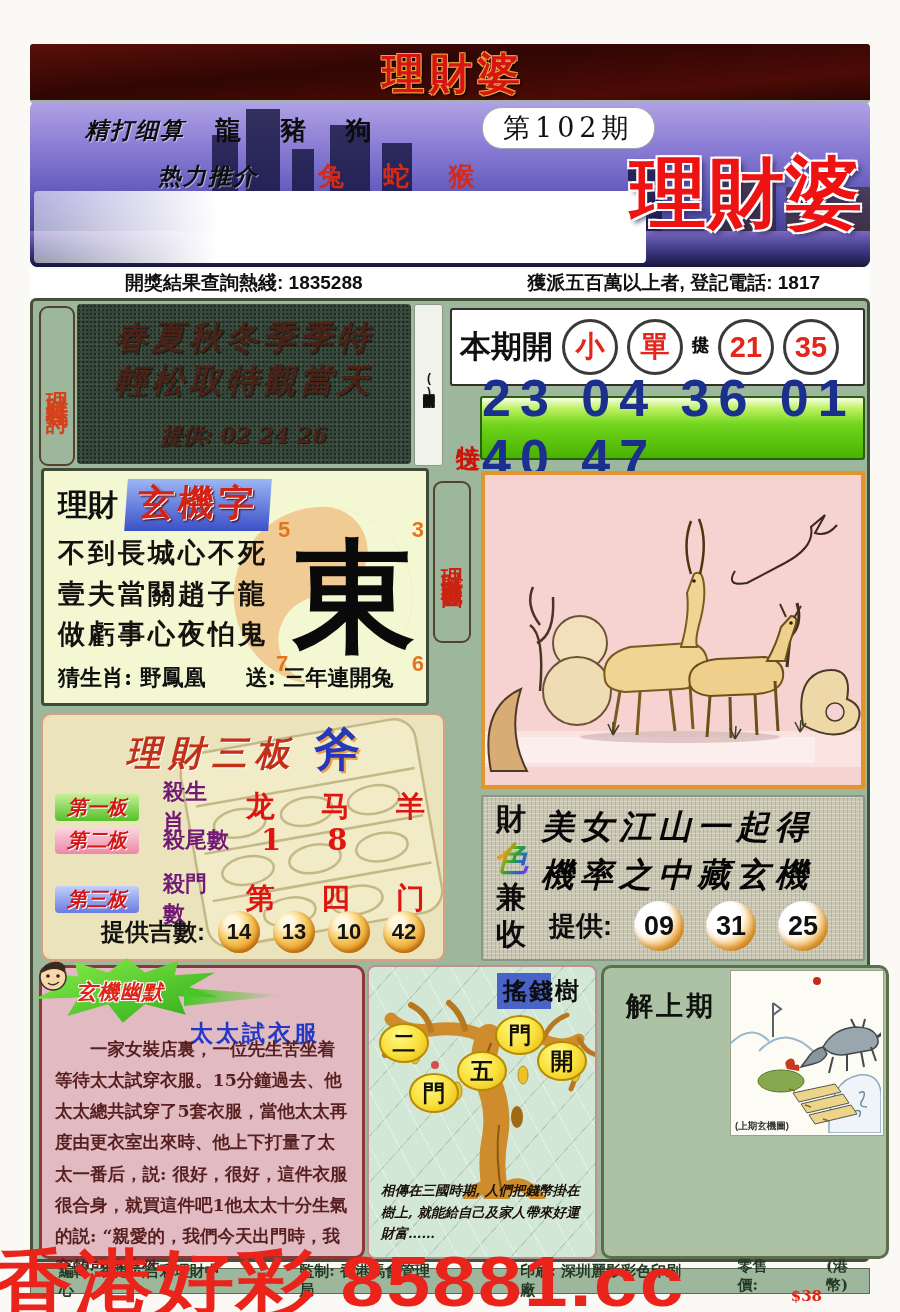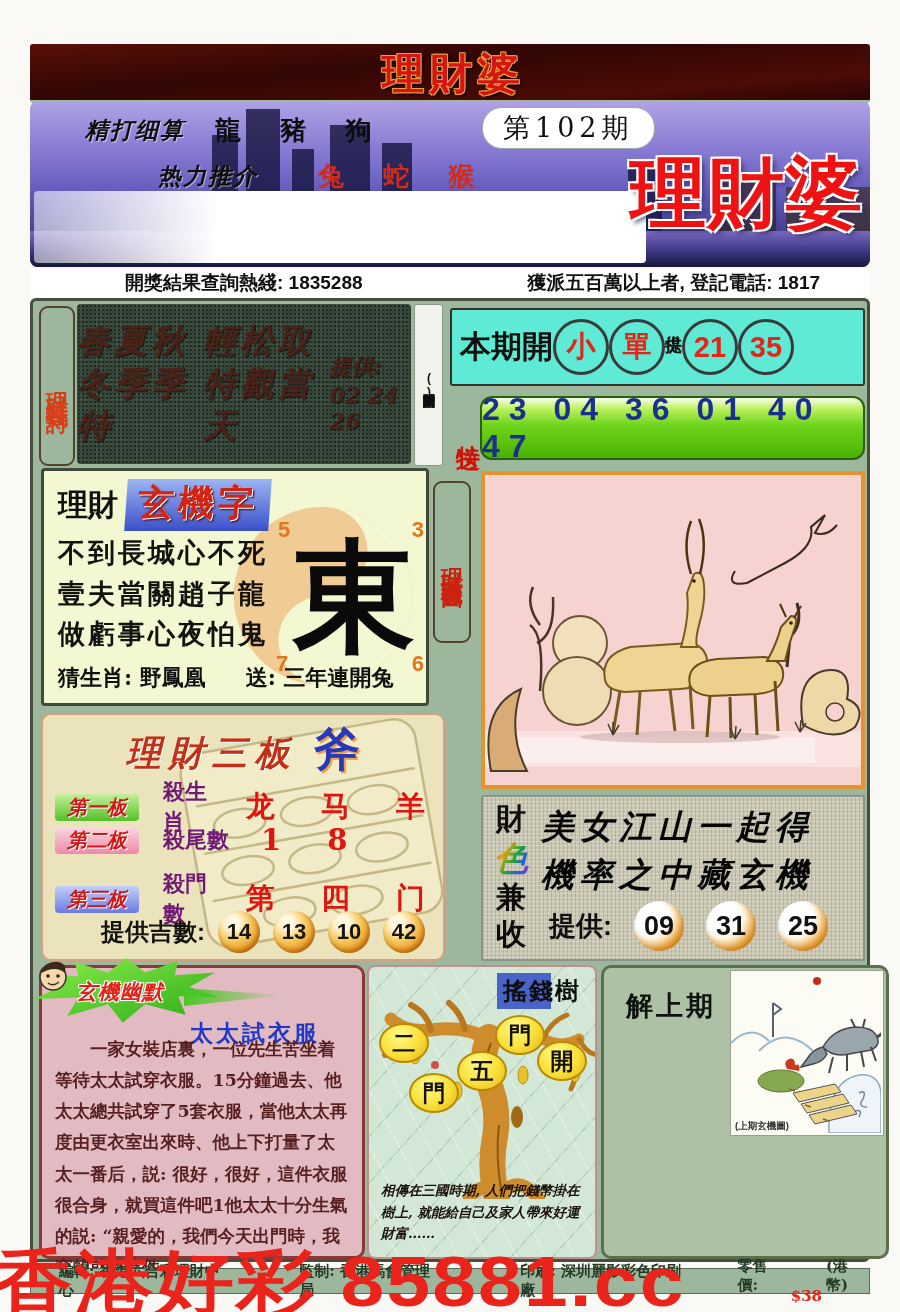--- a/index.html
+++ b/index.html
@@ -50,44 +50,44 @@
 
   .v-label{writing-mode:vertical-rl;text-orientation:upright;display:flex;align-items:center;justify-content:center;
     font-weight:bold;color:#d4421c;border:2px solid #54422e;border-radius:9px;letter-spacing:5px;}
   .tema-label{position:absolute;left:6px;top:5px;width:32px;height:156px;font-size:22px;}
   .mystimg-label{position:absolute;left:400px;top:180px;width:34px;height:158px;font-size:22px;color:#cc2211;}
 
   .scratch-box{position:absolute;left:44px;top:3px;width:334px;height:160px;border-radius:4px;
     background-color:#35453b;
     background-image:radial-gradient(#1f2d1e 1px,transparent 1.3px),radial-gradient(#55685090 1px,transparent 1.3px);
     background-size:4px 4px,5px 5px;background-position:0 0,2px 3px;
-    display:flex;flex-direction:row;align-items:center;justify-content:center;
+    display:flex;flex-direction:column;align-items:center;justify-content:center;
     font-family:"DejaVu Serif","Liberation Serif",serif;font-weight:bold;color:#4b2218;}
   .sp-line{font-size:33px;letter-spacing:4px;line-height:1.3;font-style:italic;text-shadow:1px 1px 1px rgba(0,0,0,.6);}
   .sp-tip{font-size:22px;margin-top:18px;font-style:italic;text-shadow:1px 1px 1px rgba(0,0,0,.6);}
   .scratch-note{position:absolute;left:381px;top:3px;width:27px;height:160px;background:#f2f2ec;
     border:1px solid #8a9a88;border-radius:3px;writing-mode:vertical-rl;text-orientation:upright;
     display:flex;align-items:center;justify-content:center;font-size:12px;color:#101010;font-weight:bold;}
 
-  .benqi-box{position:absolute;left:417px;top:7px;width:415px;height:78px;background:#5eead4;
-    border:2px solid #35302a;border-radius:3px;display:flex;align-items:center;
+  .benqi-box{position:absolute;left:417px;top:7px;width:415px;height:78px;background:#ffffff;
+    border:2px solid #35302a;border-radius:3px;display:flex;align-items:center;gap:9px;
     padding:0 8px;box-sizing:border-box;}
   .benqi-label{font-size:31px;font-weight:bold;color:#101010;font-family:"DejaVu Serif","Liberation Serif",serif;}
   .circle{width:50px;height:50px;border:3px solid #3a3a3a;border-radius:50%;flex:none;
     display:flex;align-items:center;justify-content:center;color:#e3251a;font-weight:bold;font-size:29px;}
   .tip-stack{writing-mode:vertical-rl;text-orientation:upright;font-size:17px;font-weight:bold;color:#101010;
     height:48px;line-height:1;}
 
   .tesong{position:absolute;left:417px;top:95px;width:415px;height:64px;display:flex;align-items:center;}
   .tesong-label{writing-mode:vertical-rl;text-orientation:upright;width:30px;text-align:center;
     color:#cc1508;font-weight:bold;font-size:24px;line-height:1;letter-spacing:3px;}
-  .tesong-bar{flex:1;height:60px;border:2px solid #27610a;border-radius:12px;
+  .tesong-bar{flex:1;height:60px;border:2px solid #27610a;border-radius:3px;
     background:linear-gradient(180deg,#f6ffe9 0%,#bdf15e 18%,#70d41d 45%,#49b200 100%);
     display:flex;align-items:center;justify-content:center;
-    font-size:32px;font-weight:bold;color:#1b2f8f;letter-spacing:9px;}
+    font-size:52px;font-weight:bold;color:#1b2f8f;letter-spacing:9px;}
 
   
   .xjz-panel{position:absolute;left:8px;top:167px;width:388px;height:238px;background:#f3f7d2;
     border:3px solid #3f4a38;border-radius:4px;overflow:hidden;box-sizing:border-box;}
   .yinyang{position:absolute;right:8px;top:30px;width:190px;height:190px;opacity:.6;}
   .xjz-header{position:absolute;left:14px;top:8px;display:flex;align-items:center;}
   .xjz-prefix{font-size:30px;font-weight:bold;color:#101010;}
   .xjz-word{margin-left:8px;font-size:36px;font-weight:bold;color:#d42214;letter-spacing:4px;
     background:linear-gradient(180deg,#9cb6f4,#3a50c8);padding:0 12px 3px;transform:skewX(-4deg);
     text-shadow:1px 1px 0 #ffffff,2px 2px 2px #401;}

